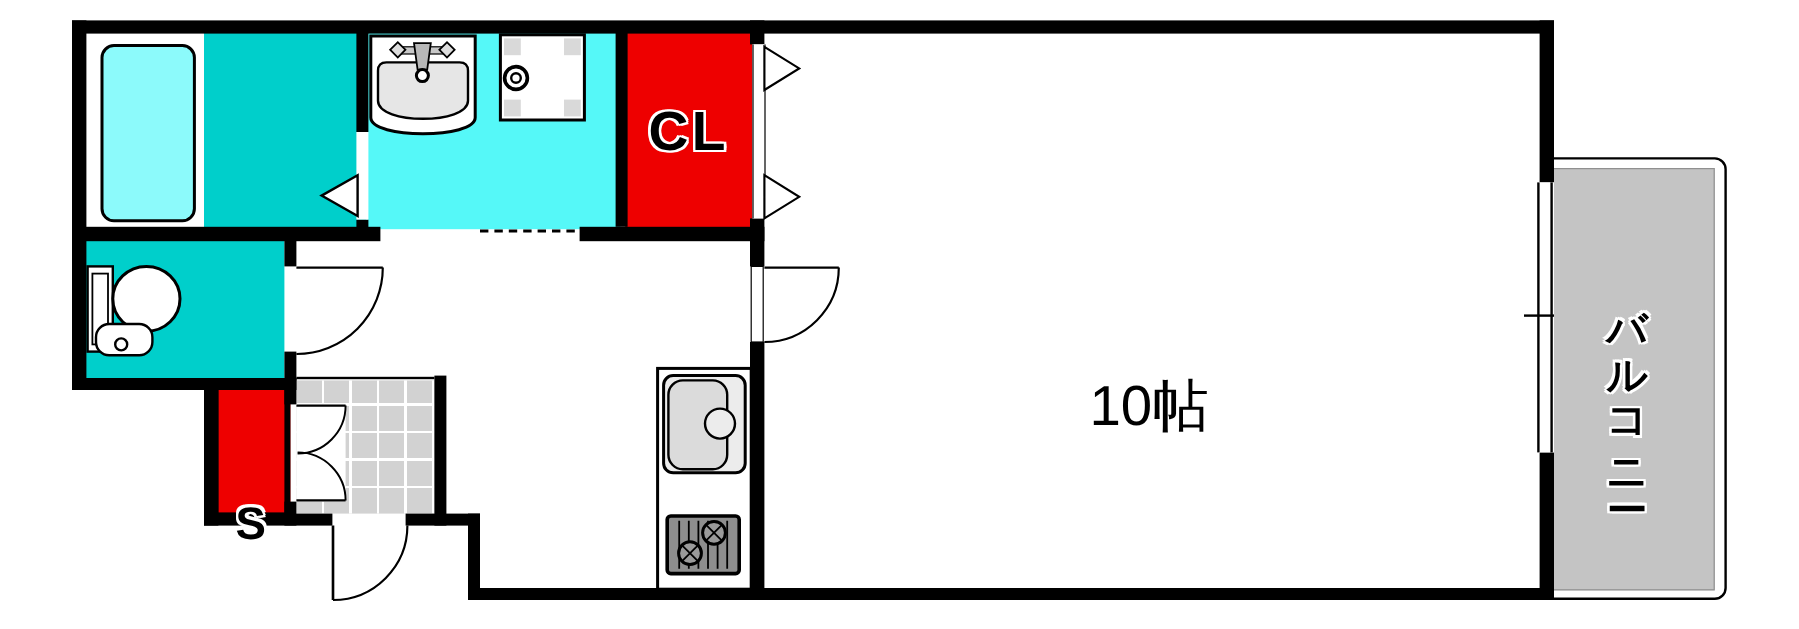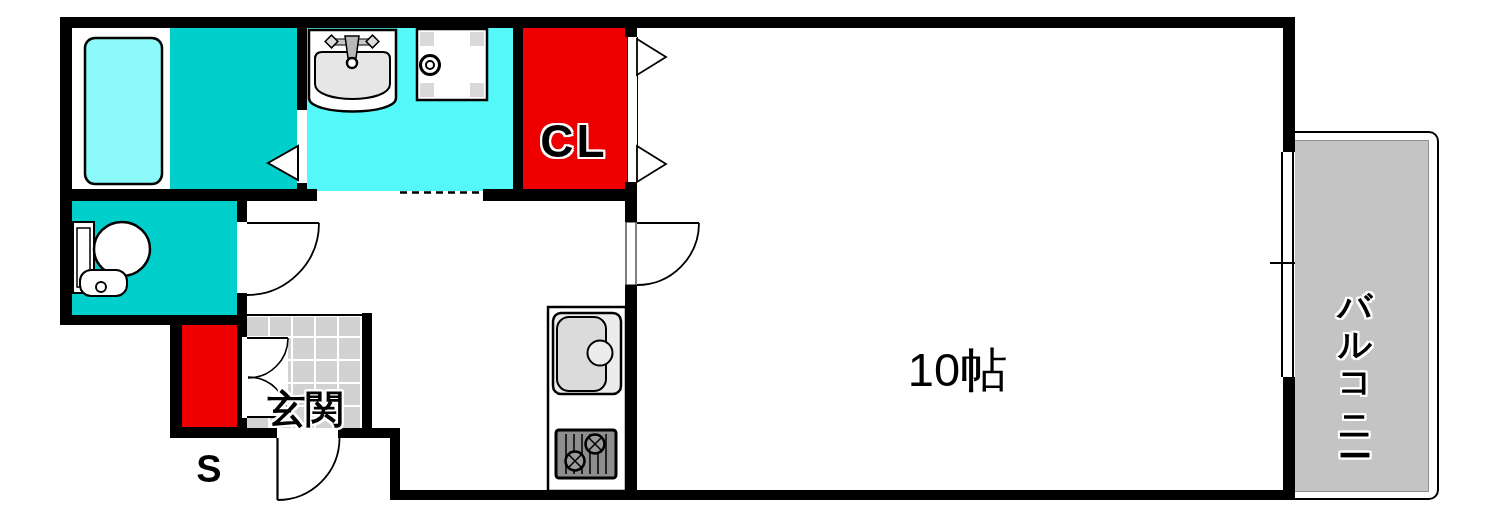--- a/index.html
+++ b/index.html
@@ -23,21 +23,21 @@
   .balcony-outer{
     position:absolute;background:#ffffff;border:2px solid #000;
     border-radius:0 10px 10px 0;
   }
   .balcony-inner{
     position:absolute;background:var(--balcony-gray,#C4C4C4);
     border:1px solid #909090;
   }
   .label{
     position:absolute;color:#000;text-align:center;white-space:pre;
-    font-weight:bold;line-height:1.1;margin-top:32px;
+    font-weight:bold;line-height:1.1;
   }
   .outline-text{
     text-shadow:-2px -2px 0 #fff,0 -2px 0 #fff,2px -2px 0 #fff,
                 -2px 0 0 #fff,2px 0 0 #fff,
                 -2px 2px 0 #fff,0 2px 0 #fff,2px 2px 0 #fff;
   }
   .vertical{
     writing-mode:vertical-rl;text-orientation:mixed;letter-spacing:4px;
   }
   svg.overlay{position:absolute;left:0;top:0;z-index:6;}
@@ -187,17 +187,16 @@
     <span style="display:block;">10帖</span>
   </div>
 
   <div class="label outline-text z7" style="left:521px;top:84px;width:106px;font-size:46px;letter-spacing:3px;">CL</div>
 
   <div class="label outline-text z7" style="left:177px;top:338px;width:64px;font-size:38px;line-height:1.05;">
     <span style="display:block;">S</span>
     
   </div>
 
-  <div class="label outline-text z7" style="left:248px;top:357px;width:115px;font-size:38px;">玄関</div>
 
   <div class="label outline-text vertical z7" style="left:1336px;top:202px;height:240px;font-size:34px;">バルコニー</div>
 
 </div>
 
 </body></html>

